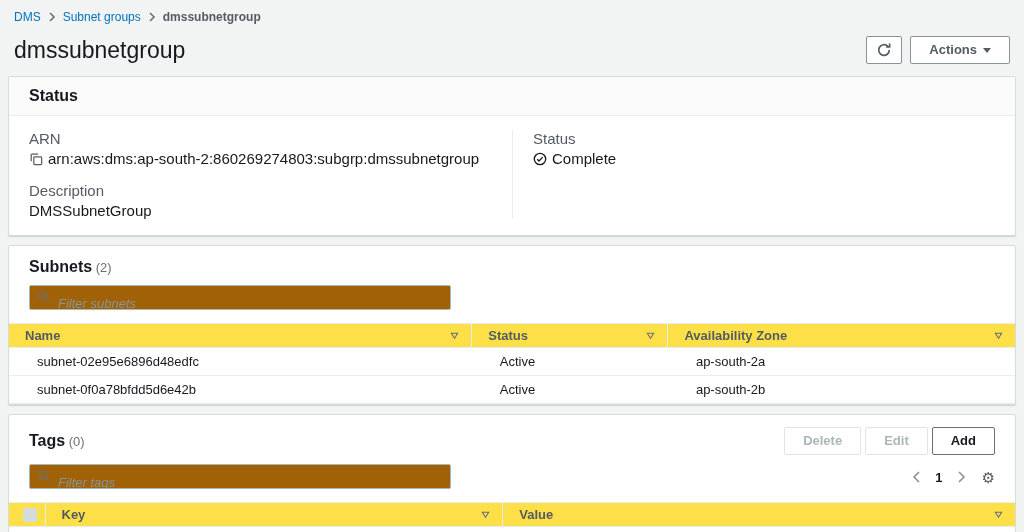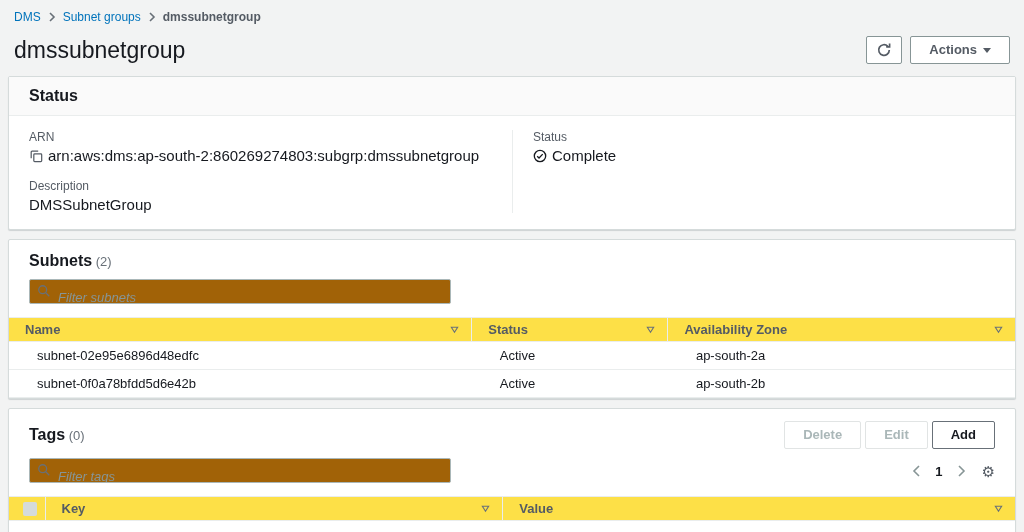--- a/index.html
+++ b/index.html
@@ -43,21 +43,21 @@
     background: #fafafa; border-bottom: 1px solid #eaeded;
     padding: 10px 20px; font-size: 16px; font-weight: bold; color: #16191f;
   }
   .section-title { font-size: 16px; font-weight: bold; color: #16191f; }
   .section-count { color: #687078; font-weight: 400; }
 
   
   .details-grid { display: grid; grid-template-columns: 1fr 1fr; padding: 14px 0 16px 0; }
   .details-col { padding: 0 20px; display: flex; flex-direction: column; gap: 15px; }
   .details-col + .details-col { border-left: 1px solid #eaeded; }
-  .field-label { font-size: 12px; color: #545b64; margin-bottom: 3px; }
+  .field-label { font-size: 15px; color: #545b64; margin-bottom: 3px; }
   .field-value { font-size: 15px; color: #16191f; display: flex; align-items: center; gap: 5px; }
 
   
   .card-pad { padding: 12px 20px 0 20px; }
 
   
   .filter-wrap { position: relative; width: 422px; margin-top: 9px; }
   .filter-input {
     width: 100%; height: 25px; border: 1px solid #aab7b8; border-radius: 2px;
     padding: 14px 8px 2px 28px; font-size: 13px; font-family: inherit;

